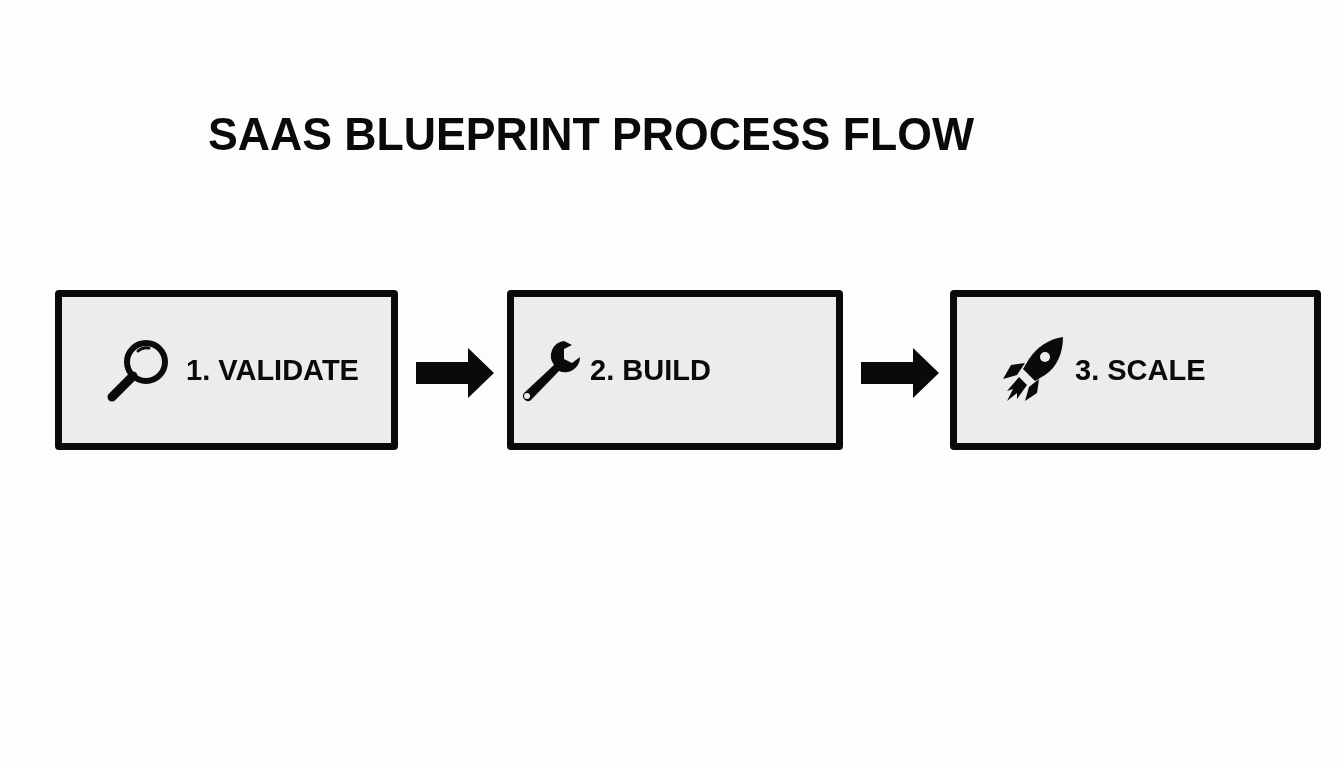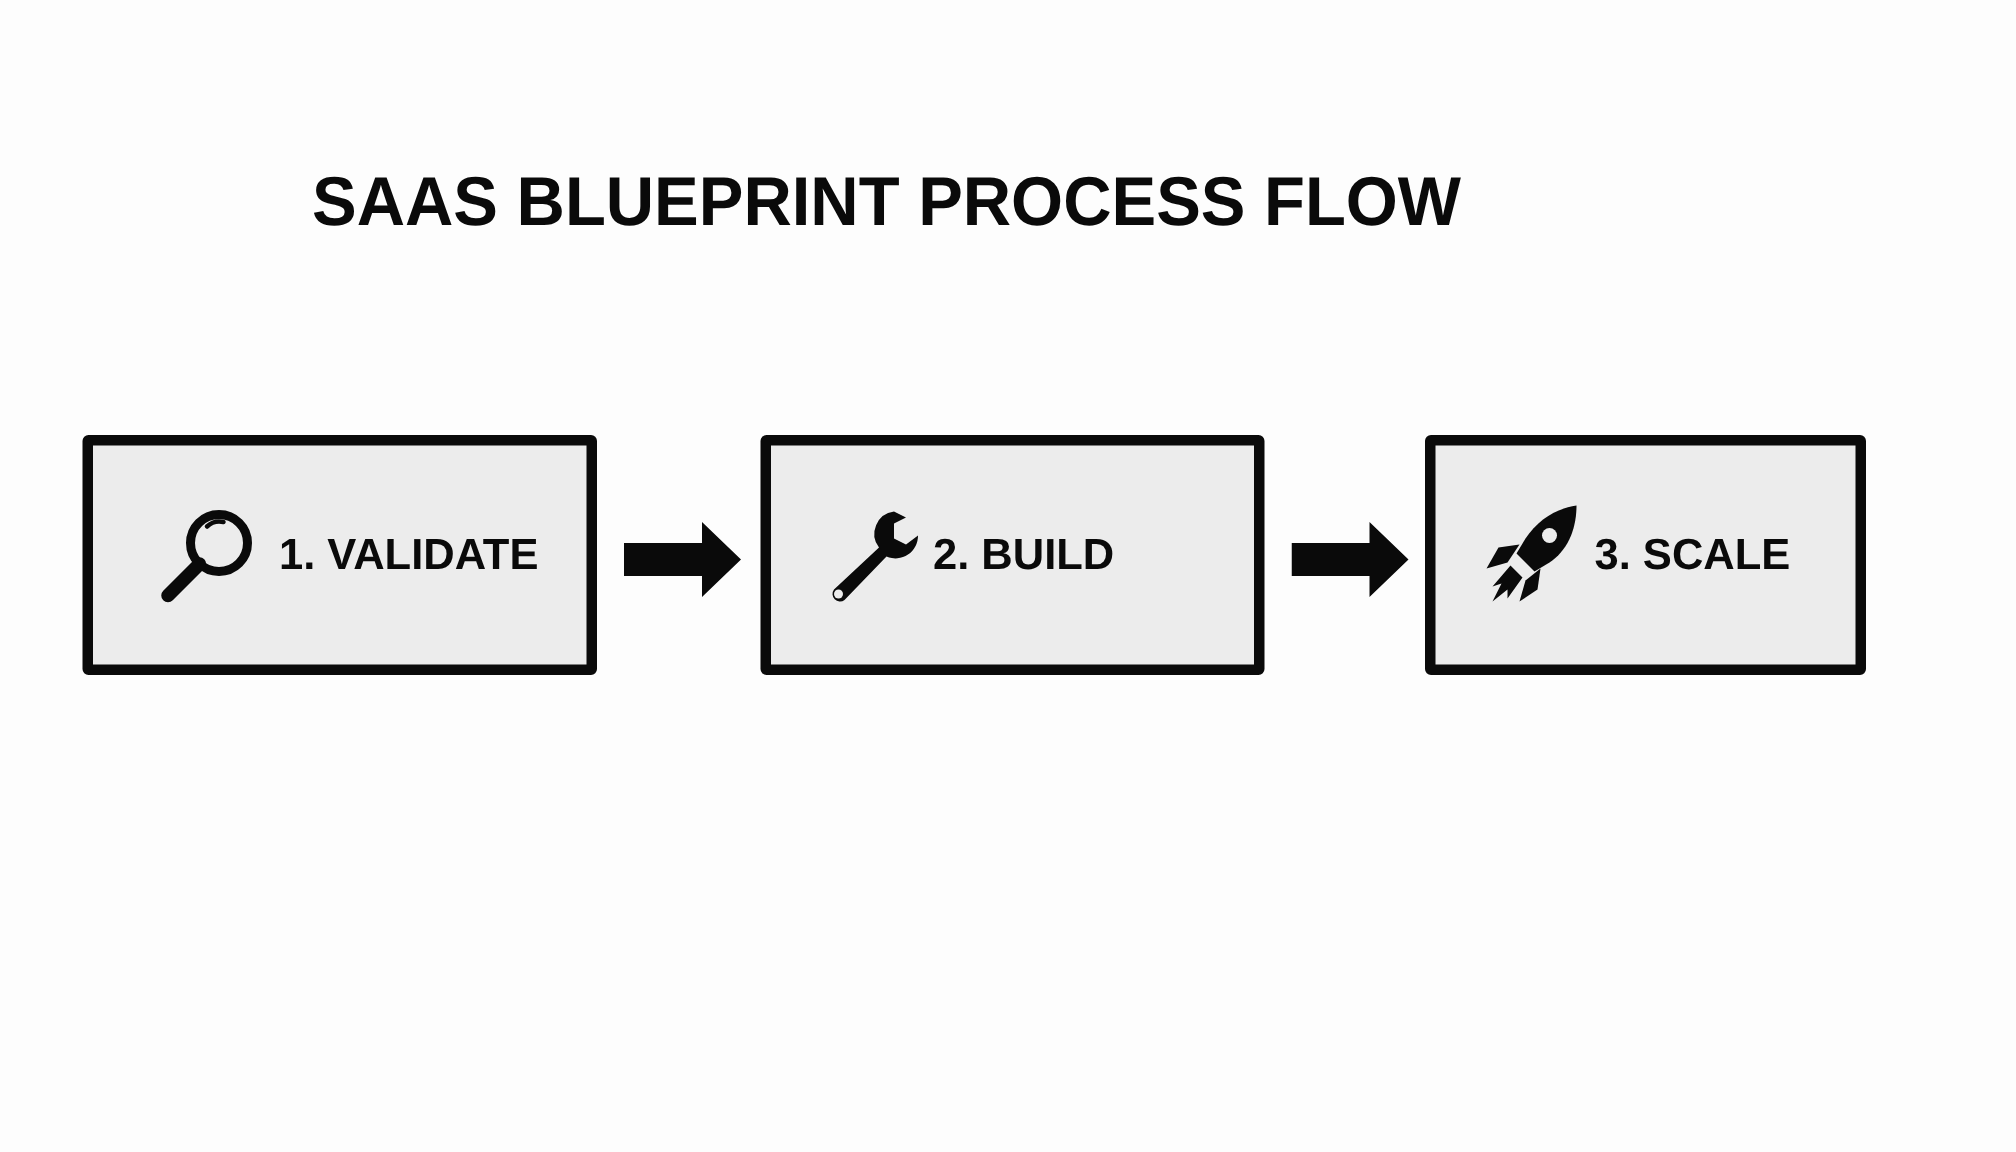--- a/index.html
+++ b/index.html
@@ -32,22 +32,22 @@
       top: 290px;
       height: 160px;
       box-sizing: border-box;
       border: 7px solid #0a0a0a;
       border-radius: 4px;
       background: #ececec;
       display: flex;
       align-items: center;
     }
     .step-1 { left: 55px; width: 343px; padding-left: 40px; }
-    .step-2 { left: 507px; width: 336px; padding-left: 32px; }
-    .step-3 { left: 950px; width: 294px; padding-left: 32px; }
+    .step-2 { left: 507px; width: 336px; }
+    .step-3 { left: 950px; width: 371px; padding-left: 44px; }
     .step .icon {
       display: inline-flex;
       align-items: center;
       justify-content: center;
       flex: 0 0 auto;
     }
     .step .label {
       font-size: 29px;
       font-weight: 700;
       white-space: nowrap;

